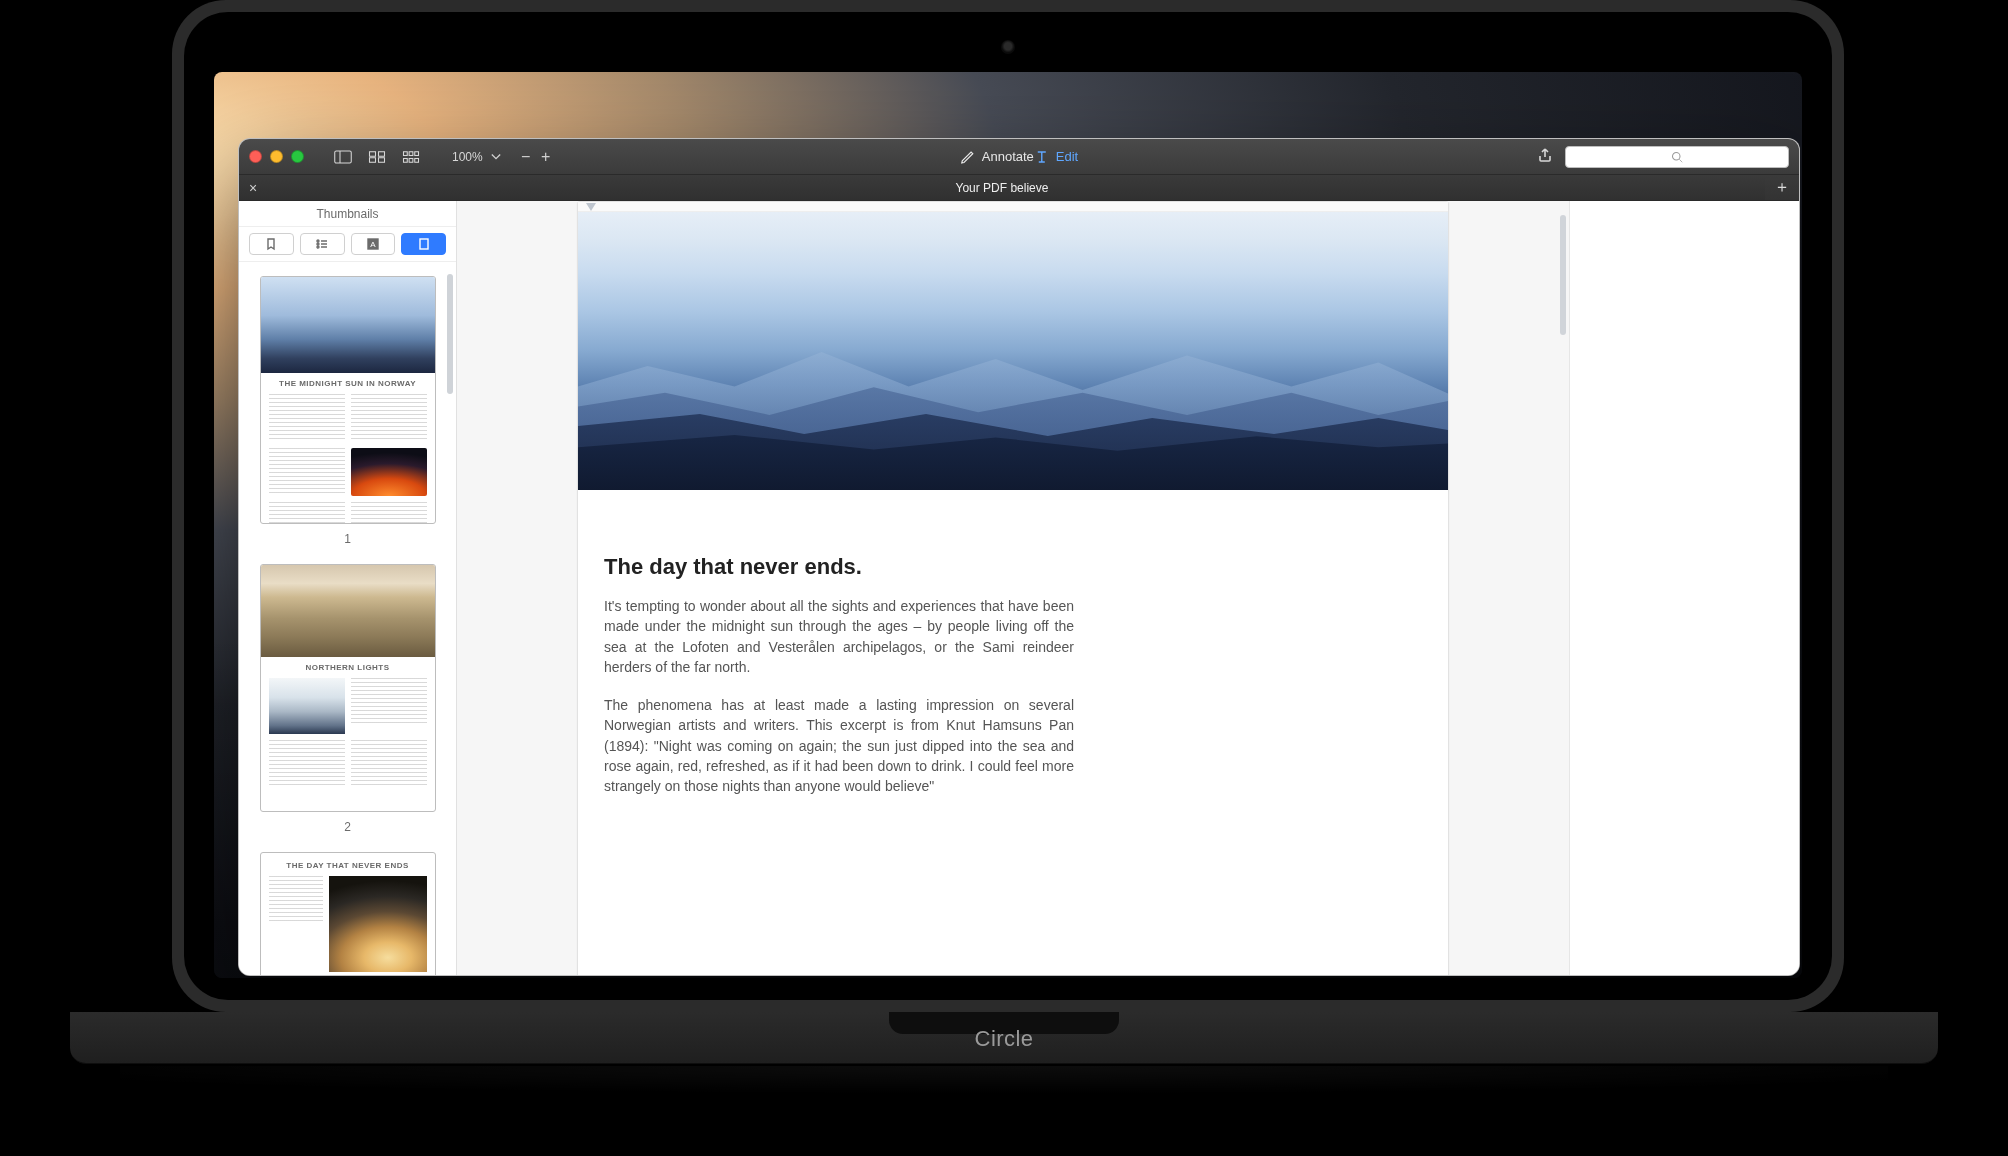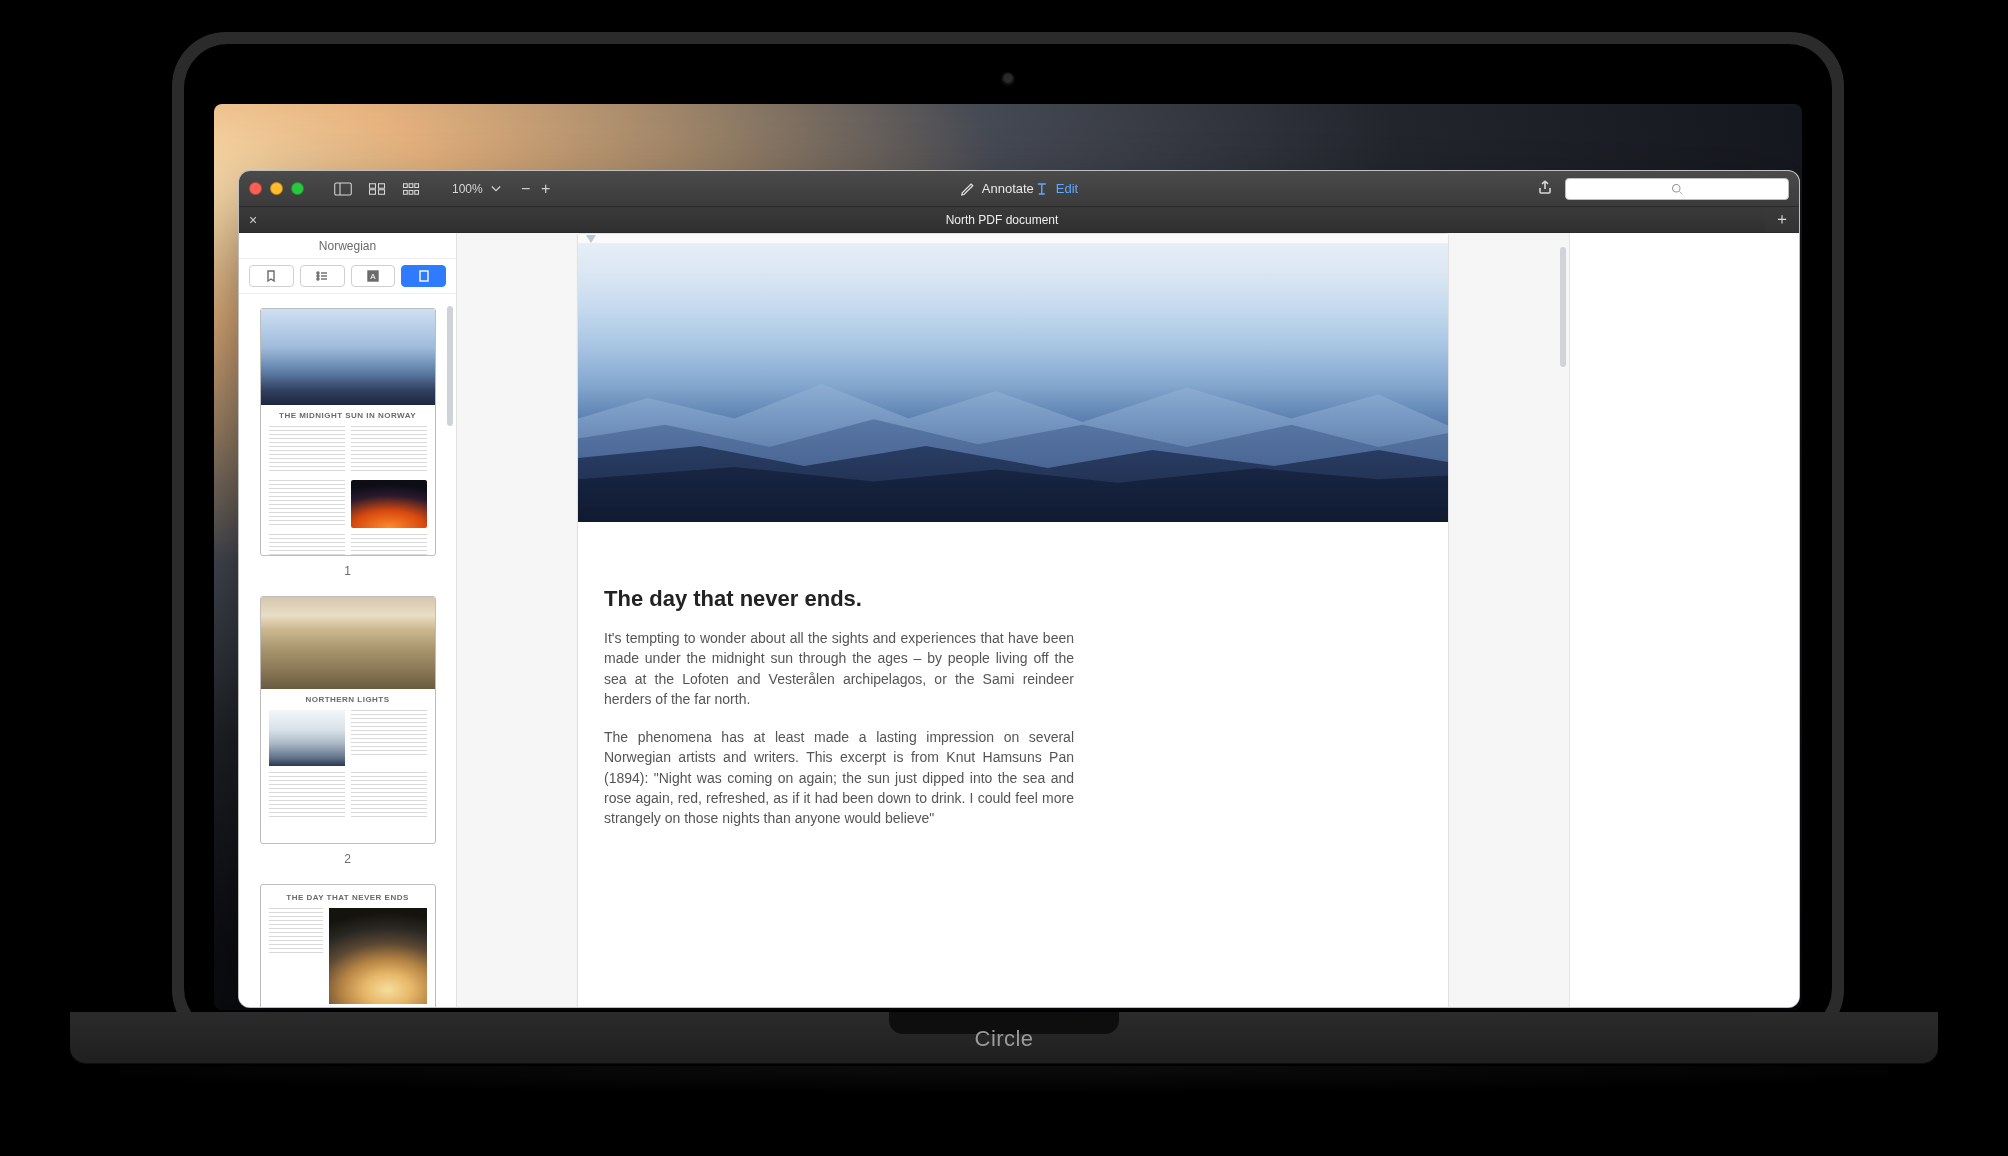--- a/index.html
+++ b/index.html
@@ -3,21 +3,21 @@
 <meta charset="utf-8">
 <style>
   * { box-sizing: border-box; margin: 0; padding: 0; }
   html, body { width: 100%; height: 100%; font-family: -apple-system, "Helvetica Neue", Arial, sans-serif; }
   body { background: #000; display: flex; align-items: flex-start; justify-content: center; overflow: hidden; }
 
   
   .stage { position: relative; width: 2008px; height: 1156px; }
   .mac-inset {
     position: absolute; left: 172px; top: 0; width: 1672px; height: 1012px;
-    background: #2b2b2b; border-radius: 54px; padding: 12px; margin-top: 32px;
+    background: #2b2b2b; border-radius: 54px; padding: 12px;
   }
   .screen-bezel {
     position: relative; width: 100%; height: 100%; background: #000; border-radius: 44px;
     padding: 60px 30px 22px 30px;
   }
   .camera {
     position: absolute; left: 50%; top: 28px; width: 14px; height: 14px; margin-left:-7px;
     background: radial-gradient(circle at 50% 45%, #2a2a2a 0 35%, #0b0b0b 60% 100%);
     border-radius: 50%;
   }
@@ -229,29 +229,29 @@
                     <circle cx="7" cy="7" r="5" fill="none" stroke-width="1.4"></circle>
                     <line x1="11" y1="11" x2="15" y2="15"></line>
                   </svg>
               </div>
             </div>
           </div>
 
           <div class="tab-bar">
             <div class="tab">
               <span class="tab-close">×</span>
-              <span>North PDF document</span>
+              <span>Your PDF believe</span>
             </div>
             <div class="tab-add">＋</div>
           </div>
 
           <div class="content">
 
             <aside class="sidebar">
-              <div class="sidebar-header">Norwegian</div>
+              <div class="sidebar-header">Thumbnails</div>
               <div class="sidebar-tabs">
                 <div class="side-tab">
                   <svg viewBox="0 0 14 14">
                       <path d="M4 2h6v10l-3-2-3 2z"></path>
                     </svg>
                 </div>
                 <div class="side-tab">
                   <svg viewBox="0 0 14 14">
                       <circle cx="3" cy="4" r="1"></circle>
                       <line x1="6" y1="4" x2="12" y2="4"></line>

